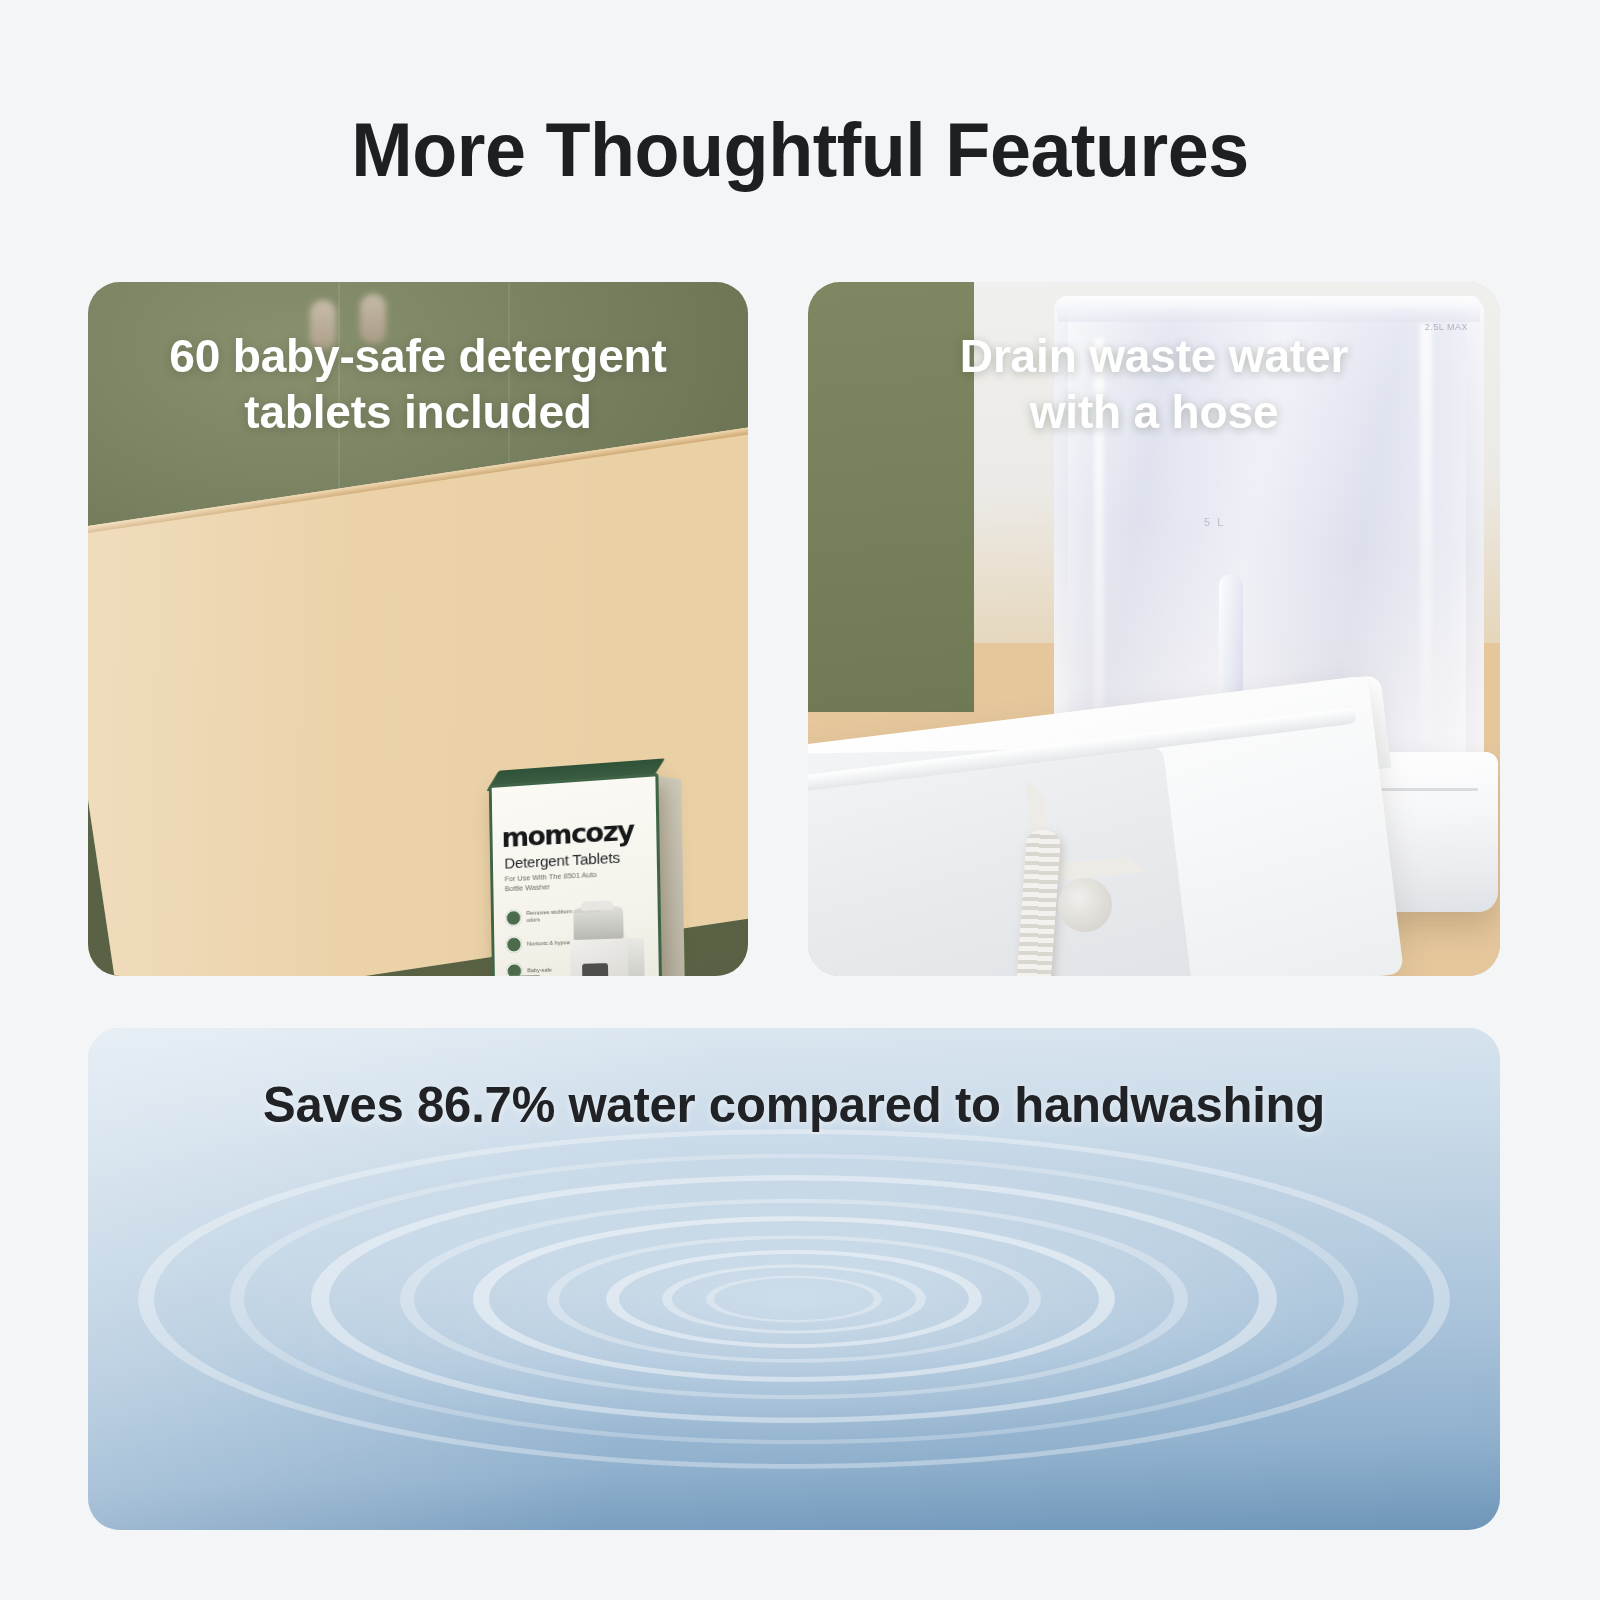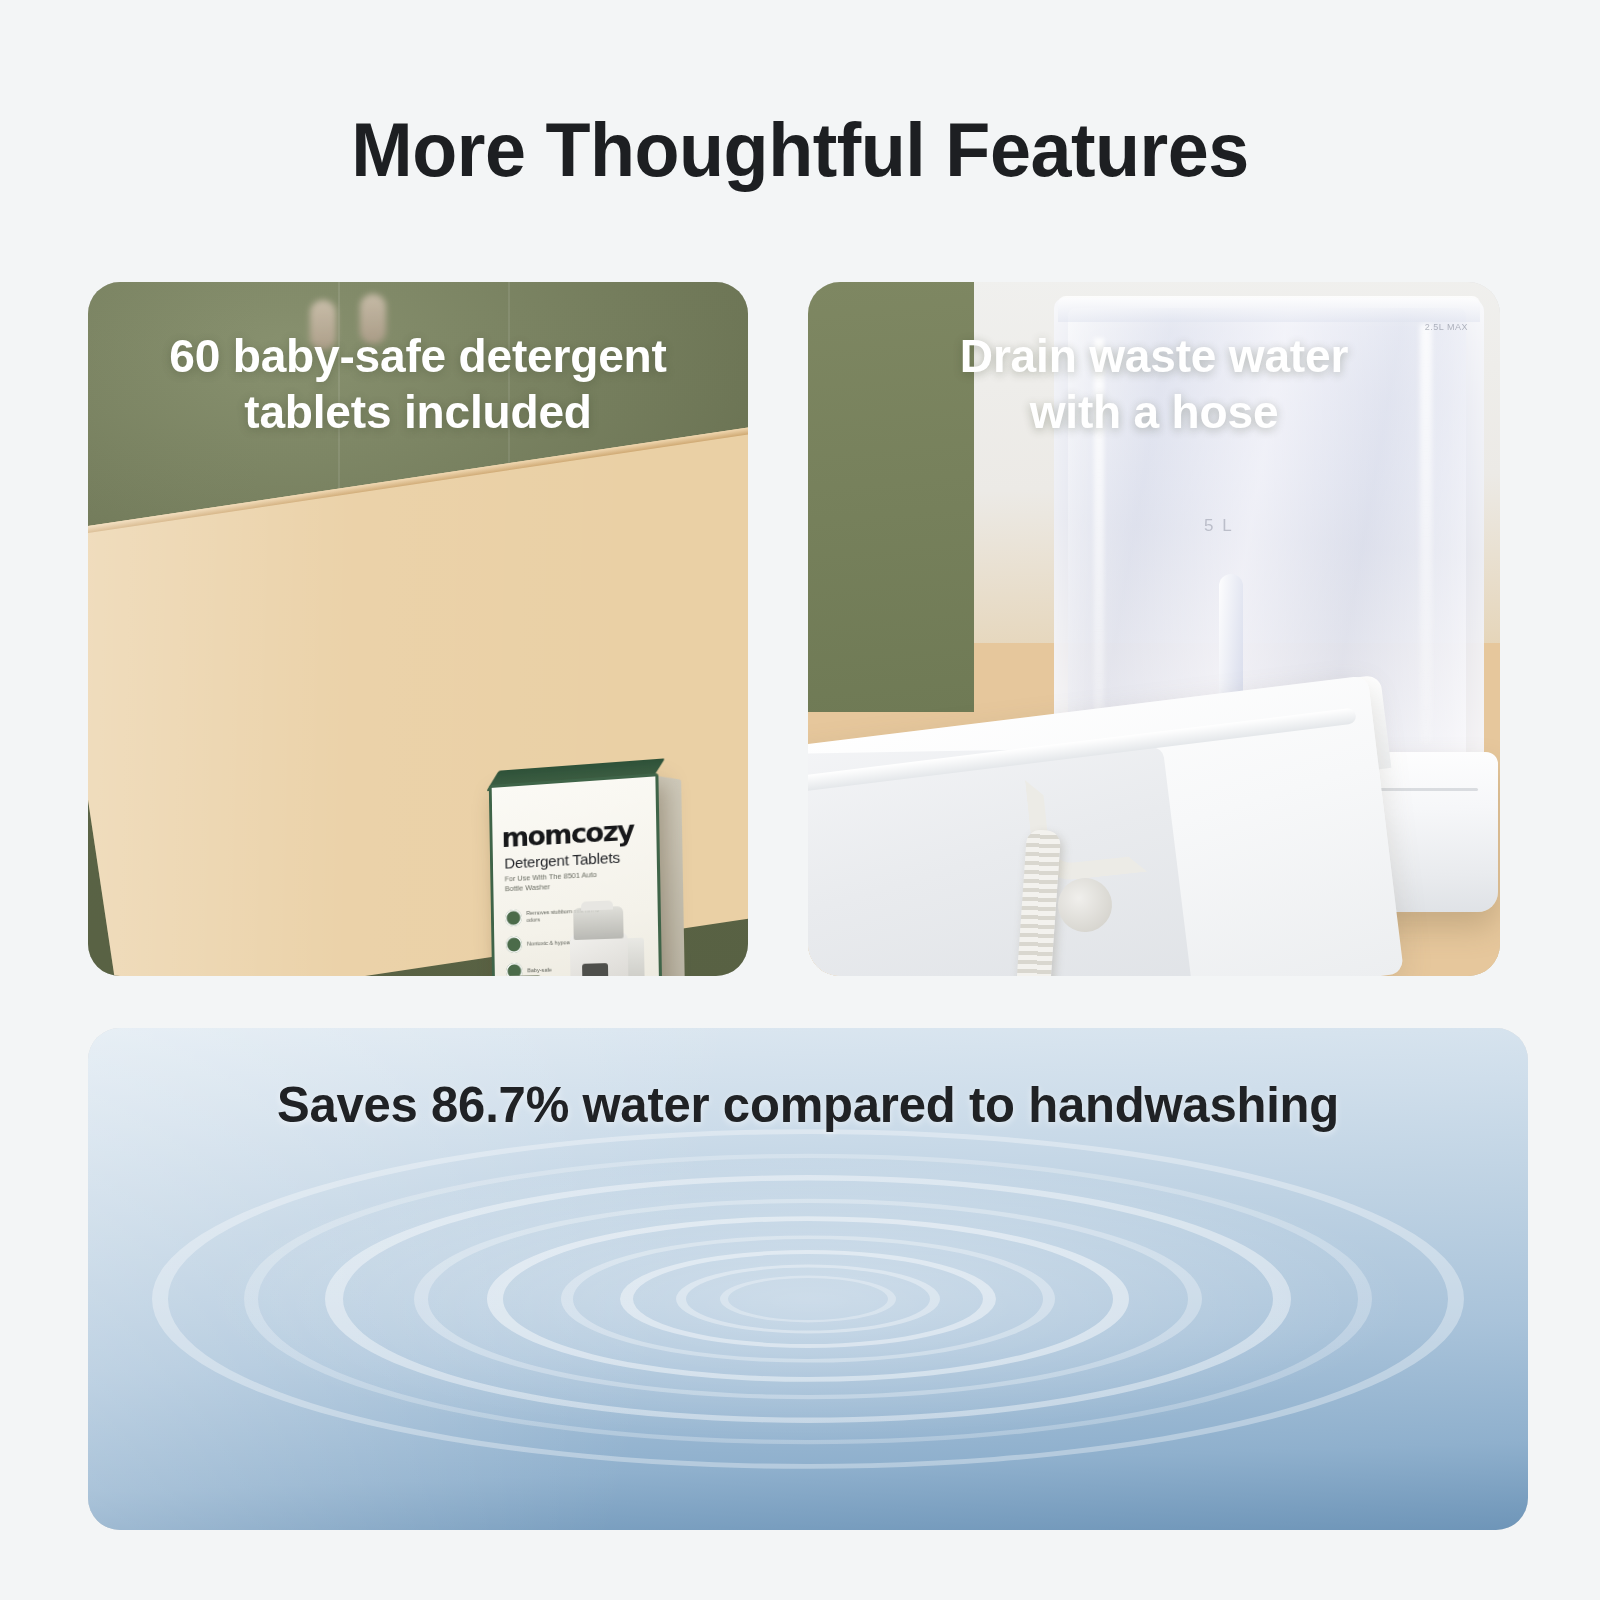--- a/index.html
+++ b/index.html
@@ -25,21 +25,21 @@
 
   
   .card{
     position:absolute;
     border-radius:32px;
     overflow:hidden;
     background:#dcdcdc;
   }
   .card-left  {left:88px; top:282px; width:660px;  height:694px;}
   .card-right {left:808px;top:282px; width:692px;  height:694px;}
-  .card-bottom{left:88px; top:1028px;width:1412px; height:502px;padding-left:28px;}
+  .card-bottom{left:88px; top:1028px;width:1412px; height:502px;}
 
   .cap{
     position:absolute;left:0;width:100%;
     text-align:center;
     color:#ffffff;
     font-weight:bold;
     font-size:47px;line-height:56px;
     letter-spacing:-0.2px;
     text-shadow:0 2px 10px rgba(60,70,45,.33);
     z-index:30;
@@ -241,21 +241,21 @@
     border-radius:8px 8px 0 0;
   }
   .tank-marks{
     position:absolute;right:16px;top:24px;
     font-size:9px;line-height:10px;color:rgba(120,126,140,.55);
     text-align:right;letter-spacing:.5px;
     filter:blur(.3px);
   }
   .tank-scale{
     position:absolute;left:150px;top:218px;
-    font-size:17px;color:rgba(130,136,150,.45);letter-spacing:2px;
+    font-size:11px;color:rgba(130,136,150,.45);letter-spacing:2px;
   }
   .body-white{
     position:absolute;left:-6px;top:470px;width:450px;height:160px;
     background:linear-gradient(178deg,#ffffff 0%,#f6f7f9 40%,#e9ebee 78%,#dfe2e6 100%);
     border-radius:12px 12px 20px 20px;
     box-shadow:0 16px 30px rgba(120,100,70,.28);
   }
   .body-seam{
     position:absolute;left:10px;top:36px;width:420px;height:3px;
     background:rgba(160,166,176,.35);border-radius:2px;

